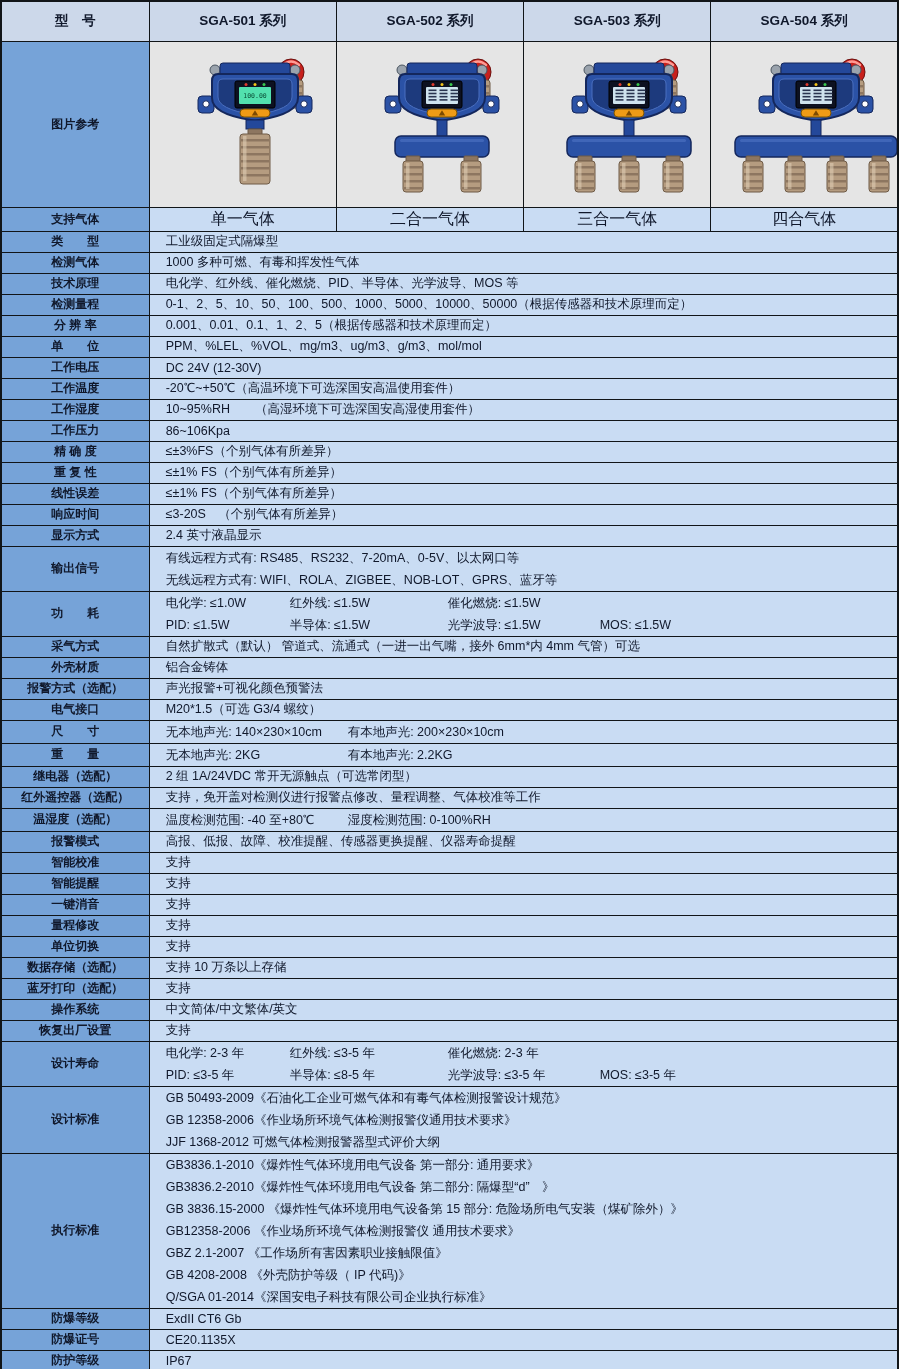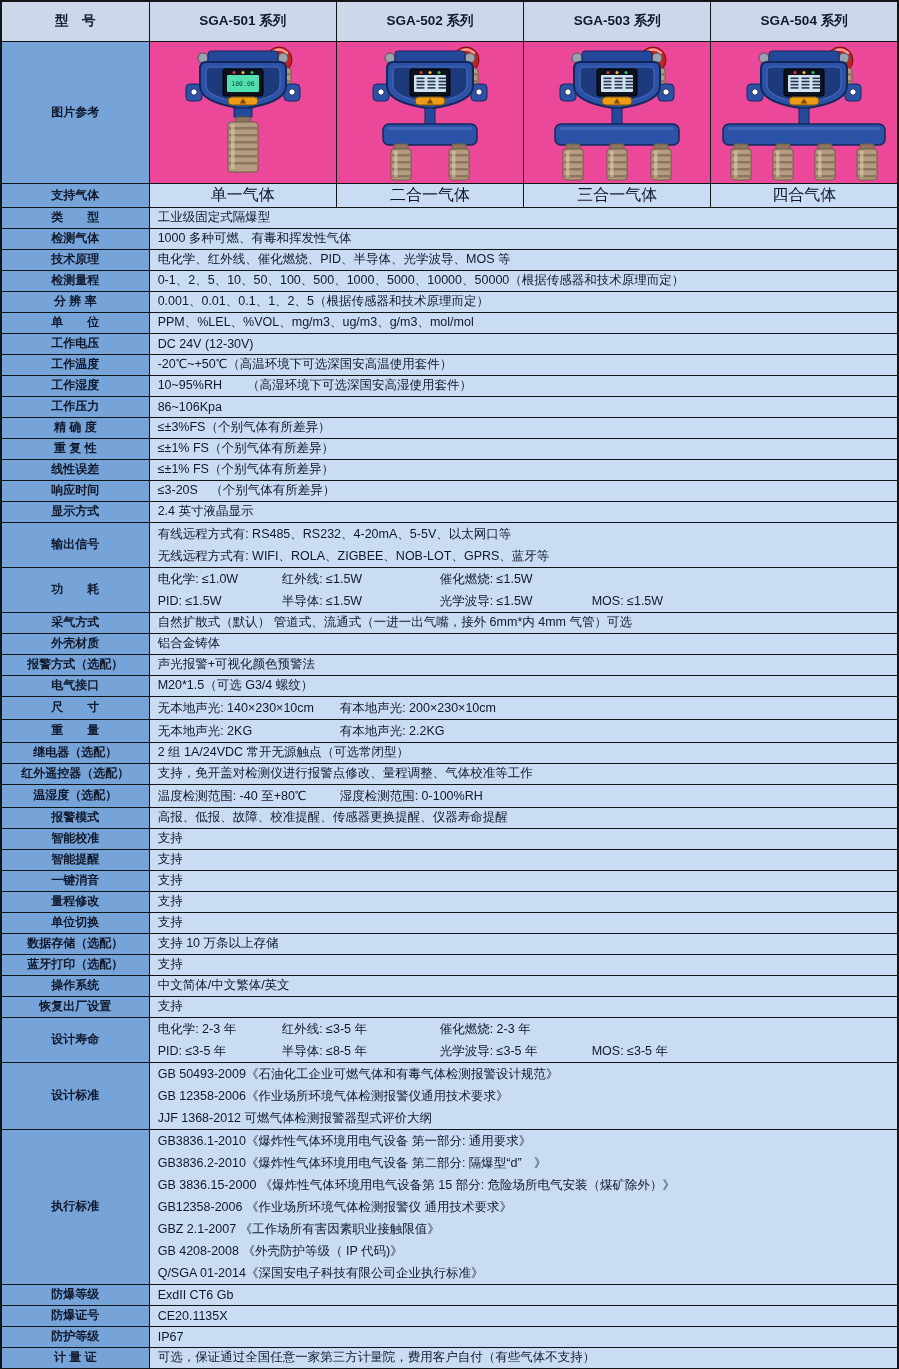--- a/index.html
+++ b/index.html
@@ -10,24 +10,24 @@
     --ink:#10182b;
   }
   html,body{margin:0;padding:0;background:#fff;}
   body{width:899px;font-family:"Liberation Sans",sans-serif;color:var(--ink);}
   table{border-collapse:collapse;width:899px;table-layout:fixed;border:2px solid var(--border);}
   th,td{border:1px solid var(--border);overflow:hidden;vertical-align:middle;}
   col.c0{width:148px;} col.cm{width:187px;}
   tr.head{height:40px;}
   tr.head th{background:var(--header-bg);font-weight:bold;font-size:13.5px;text-align:center;padding:0 2px;white-space:nowrap;}
   tr.imgs{height:141px;}
-  tr.imgs td{background:#ec4899;text-align:center;padding:0;}
+  tr.imgs td{background:#e5e5e5;text-align:center;padding:12px;}
   th.lab{background:var(--label-bg);font-weight:bold;font-size:12px;text-align:center;padding:0 2px;white-space:nowrap;}
   td.gas{background:var(--value-bg);font-size:16px;text-align:center;white-space:nowrap;}
-  td.val{background:var(--value-bg);font-size:12.5px;text-align:left;padding:0 4px 0 8px;white-space:nowrap;margin-left:8px;}
+  td.val{background:var(--value-bg);font-size:12.5px;text-align:left;padding:0 4px 0 16px;white-space:nowrap;margin-left:8px;}
   tr.r1{height:21px;}
   tr.r2{height:44px;}
   tr.r3{height:66px;}
   tr.r7{height:154px;}
   .line{height:22px;line-height:22px;white-space:nowrap;}
   .seg{display:inline-block;min-width:118px;margin-right:6px;white-space:nowrap;}
   .seg:nth-child(2){min-width:152px;}
   .seg:nth-child(3){min-width:146px;}
   .seg:first-child:nth-last-child(2){min-width:176px;}
   svg{display:block;margin:0 auto;}
@@ -350,21 +350,21 @@
         <th class="lab">响应时间</th>
         <td class="val" colspan="4">≤3-20S　（个别气体有所差异）</td>
       </tr>
       <tr class="r1">
         <th class="lab">显示方式</th>
         <td class="val" colspan="4">2.4 英寸液晶显示</td>
       </tr>
       <tr class="r2">
         <th class="lab">输出信号</th>
         <td class="val" colspan="4">
-          <div class="line">有线远程方式有: RS485、RS232、4-20mA、5-5V、以太网口等</div>
+          <div class="line">有线远程方式有: RS485、RS232、7-20mA、0-5V、以太网口等</div>
           <div class="line">无线远程方式有: WIFI、ROLA、ZIGBEE、NOB-LOT、GPRS、蓝牙等</div>
         </td>
       </tr>
       <tr class="r2">
         <th class="lab">功　　耗</th>
         <td class="val" colspan="4">
           <div class="line"><span class="seg">电化学: ≤1.0W</span><span class="seg">红外线: ≤1.5W</span><span class="seg">催化燃烧: ≤1.5W</span></div>
           <div class="line"><span class="seg">PID: ≤1.5W</span><span class="seg">半导体: ≤1.5W</span><span class="seg">光学波导: ≤1.5W</span><span class="seg">MOS: ≤1.5W</span></div>
         </td>
       </tr>

